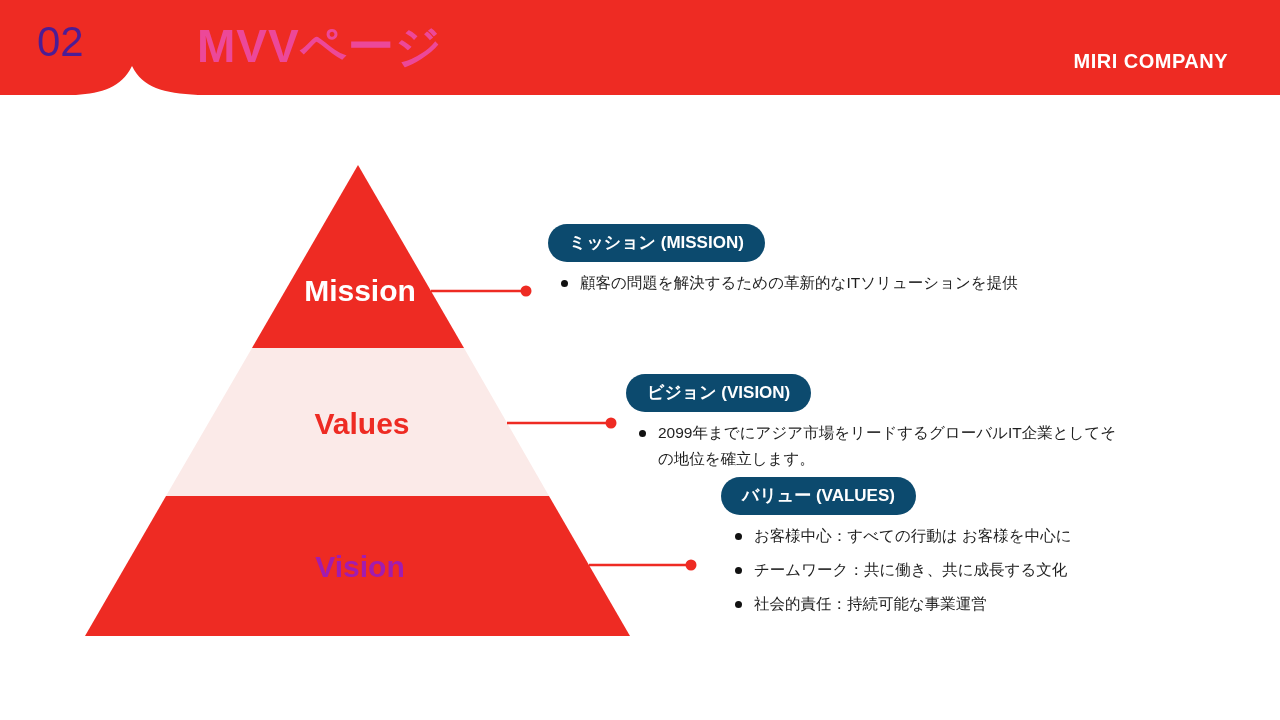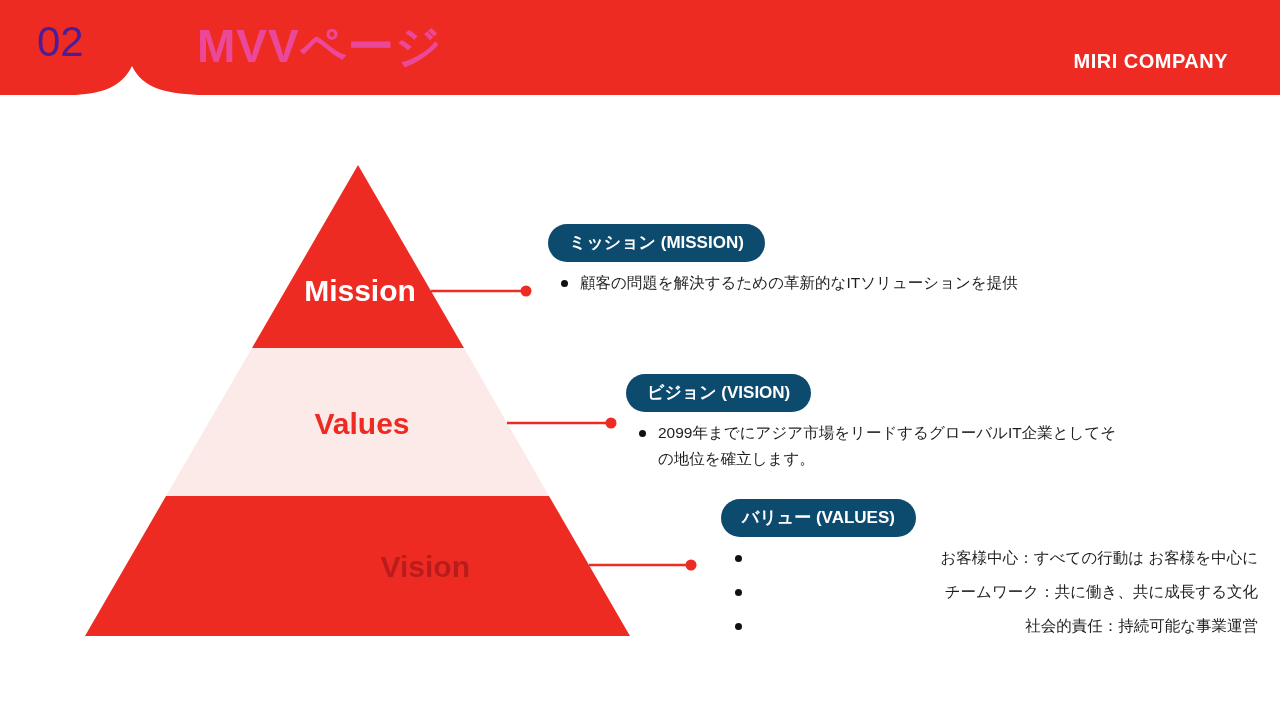--- a/index.html
+++ b/index.html
@@ -12,34 +12,34 @@
   .slide-title{position:absolute;left:197px;top:16px;font-size:46px;font-weight:900;color:#ec4899;letter-spacing:1px;z-index:3;}
   .company{position:absolute;right:52px;top:50px;font-size:20px;font-weight:700;color:#ffffff;letter-spacing:0.5px;z-index:3;padding-left:24px;}
 
   
   .overlay-svg{position:absolute;left:0;top:0;width:1280px;height:720px;z-index:2;}
 
   
   .pyr-label{position:absolute;width:220px;text-align:center;font-weight:700;z-index:4;}
   #label-mission{left:250px;top:274px;font-size:30px;color:#ffffff;}
   #label-values{left:252px;top:407px;font-size:30px;color:#EE2B23;}
-  #label-vision{left:250px;top:550px;font-size:30px;color:#b91c1c;text-align:right;}
+  #label-vision{left:250px;top:550px;font-size:30px;color:#a21caf;}
 
   
   .callout{position:absolute;z-index:4;}
   .badge{display:inline-block;background:#0c4a6e;color:#ffffff;font-weight:700;font-size:17px;line-height:38px;height:38px;padding:0 21px;border-radius:19px;white-space:nowrap;}
   .bullets{list-style:none;margin:7px 0 0 0;padding:0;font-size:15.5px;color:#1E1E1E;}
   .bullets li{position:relative;padding-left:21px;line-height:26px;margin:8px;}
   .bullets li::before{content:"";position:absolute;left:2px;top:10px;width:7px;height:7px;border-radius:50%;background:#111111;}
   #callout-mission{left:548px;top:224px;width:545px;}
   #callout-mission .bullets{margin-left:3px;}
   #callout-vision{left:626px;top:374px;width:560px;}
   #callout-vision .bullets{margin-left:3px;max-width:500px;}
-  #callout-values{left:721px;top:499px;width:545px;}
-  #callout-values .bullets{margin-left:4px;text-align:right;}
+  #callout-values{left:721px;top:477px;width:545px;}
+  #callout-values .bullets{margin-left:4px;}
 </style>
 </head>
 <body>
 
 <div class="slide">
 
   <div class="header"></div>
   <div class="page-num">02</div>
   <div class="slide-title">MVVページ</div>
   <div class="company">MIRI COMPANY</div>

